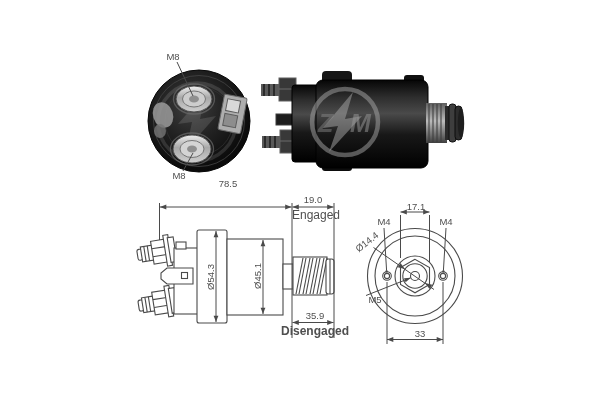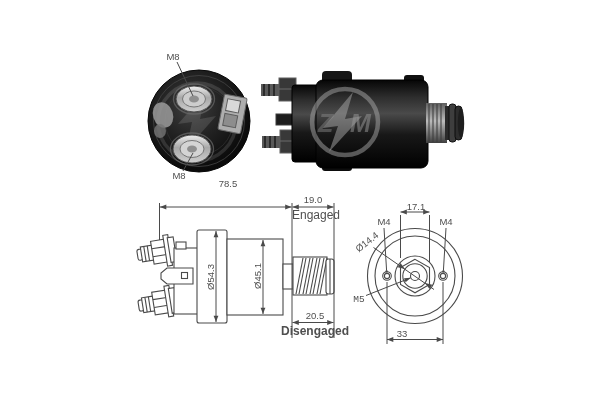--- a/index.html
+++ b/index.html
@@ -221,23 +221,23 @@
   </svg>
 
   <span class="lbl" style="left:173px;top:57px;">M8</span>
   <span class="lbl" style="left:179px;top:176px;">M8</span>
 
   <span class="lbl" style="left:228px;top:184px;">78.5</span>
   <span class="lbl" style="left:313px;top:200px;">19.0</span>
   <span class="lbl small" style="left:316px;top:215px;">Engaged</span>
   <span class="lbl rot90" style="left:211px;top:277px;">Ø54.3</span>
   <span class="lbl rot90" style="left:258px;top:276px;">Ø45.1</span>
-  <span class="lbl" style="left:315px;top:316px;">20.5</span>
+  <span class="lbl" style="left:315px;top:316px;">35.9</span>
   <span class="lbl small" style="left:315px;top:331px;font-weight:bold;">Disengaged</span>
 
   <span class="lbl" style="left:416px;top:207px;">17.1</span>
   <span class="lbl" style="left:384px;top:222px;">M4</span>
   <span class="lbl" style="left:446px;top:222px;">M4</span>
   <span class="lbl rot38" style="left:367px;top:242px;">Ø14.4</span>
-  <span class="lbl" style="left:359px;top:300px;font-family:Liberation Mono, monospace;">M5</span>
-  <span class="lbl" style="left:402px;top:334px;">33</span>
+  <span class="lbl" style="left:375px;top:300px;">M5</span>
+  <span class="lbl" style="left:420px;top:334px;">33</span>
 
 </div>
 
 </body></html>

